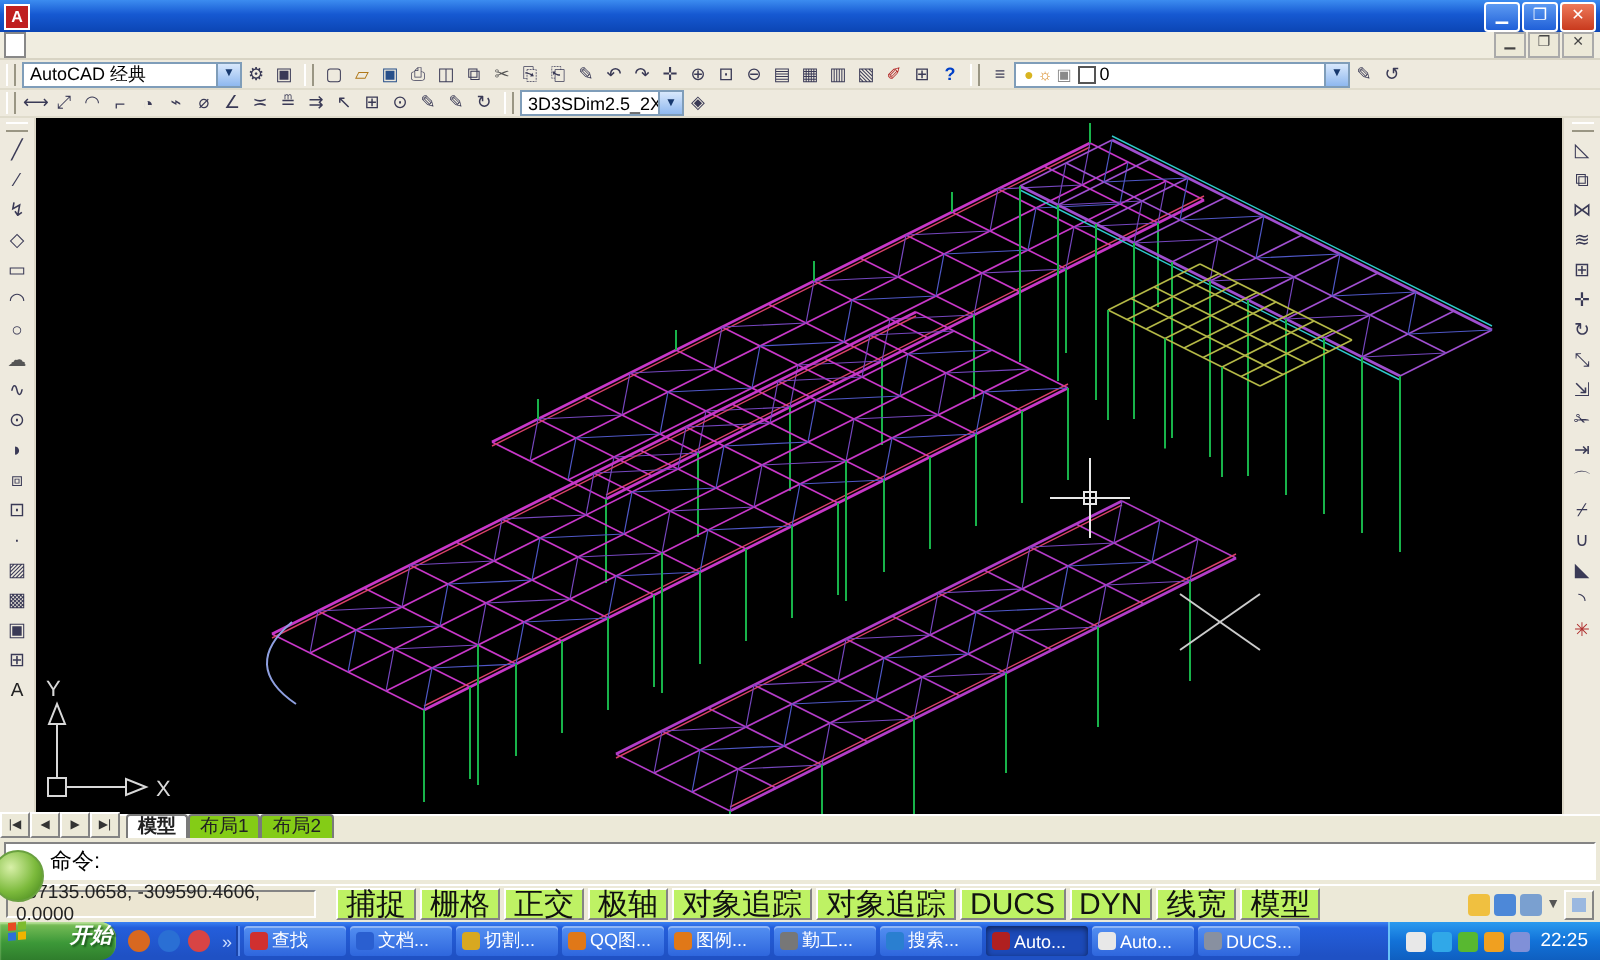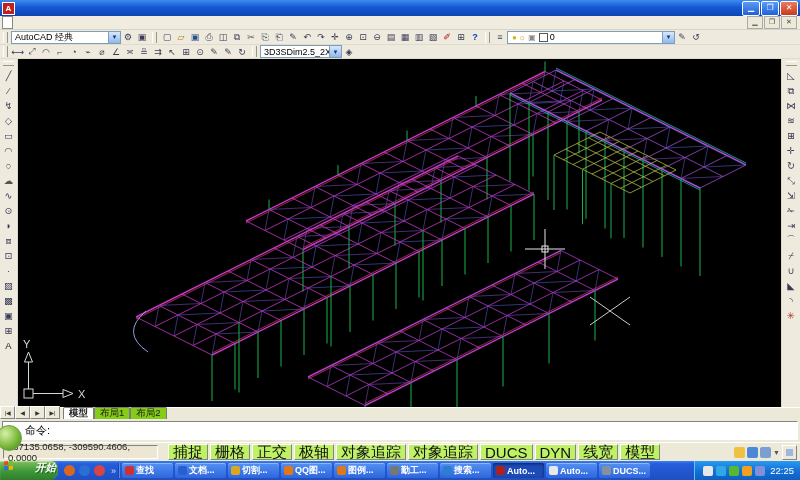--- a/index.html
+++ b/index.html
@@ -84,21 +84,21 @@
   .flag{width:10px;height:9px;display:grid;grid-template-columns:4px 4px;grid-template-rows:4px 4px;gap:1px;transform:skewY(-6deg);flex:none;}
   .flag i{display:block;}
   .startbtn span{color:#fff;font-size:10.5px;font-weight:bold;font-style:italic;text-shadow:1px 1px 1px #1e5a1e;}
   .qlaunch{display:flex;align-items:center;gap:4px;padding:0 6px;flex:none;}
   .qlicon{width:11px;height:11px;border-radius:50%;flex:none;}
   .chev{color:#cfe0ff;font-size:9px;}
   .tsep{width:1px;height:15px;background:#1a44a8;border-right:1px solid #5a8cf0;margin:0 2px;flex:none;}
   #taskbar-tasks{display:flex;gap:2px;flex:none;}
   .task{width:51px;height:15px;border-radius:2px;display:flex;align-items:center;gap:2px;padding:0 3px;
     background:linear-gradient(180deg,#5490f2,#2e66dd);box-shadow:inset 0 1px 0 rgba(255,255,255,.35);
-    color:#fff;font-size:9px;white-space:nowrap;overflow:hidden;box-sizing:border-box;flex:none;font-weight:bold;}
+    color:#fff;font-size:9px;white-space:nowrap;overflow:hidden;box-sizing:border-box;flex:none;}
   .task.active{background:#1c4ab8;box-shadow:inset 0 1px 3px rgba(0,0,0,.55);}
   .ticn{width:9px;height:9px;border-radius:2px;flex:none;}
   .tray{margin-left:auto;height:19px;display:flex;align-items:center;gap:3px;padding:0 6px 0 8px;
     background:linear-gradient(180deg,#2a9aef 0%,#1272d8 50%,#0f5fc0 100%);border-left:1px solid #68c0f8;box-sizing:border-box;}
   .tricon{width:10px;height:10px;border-radius:2px;flex:none;}
   .clock{color:#fff;font-size:9.5px;margin-left:2px;white-space:nowrap;}
 </style>
 </head>
 <body>
 

